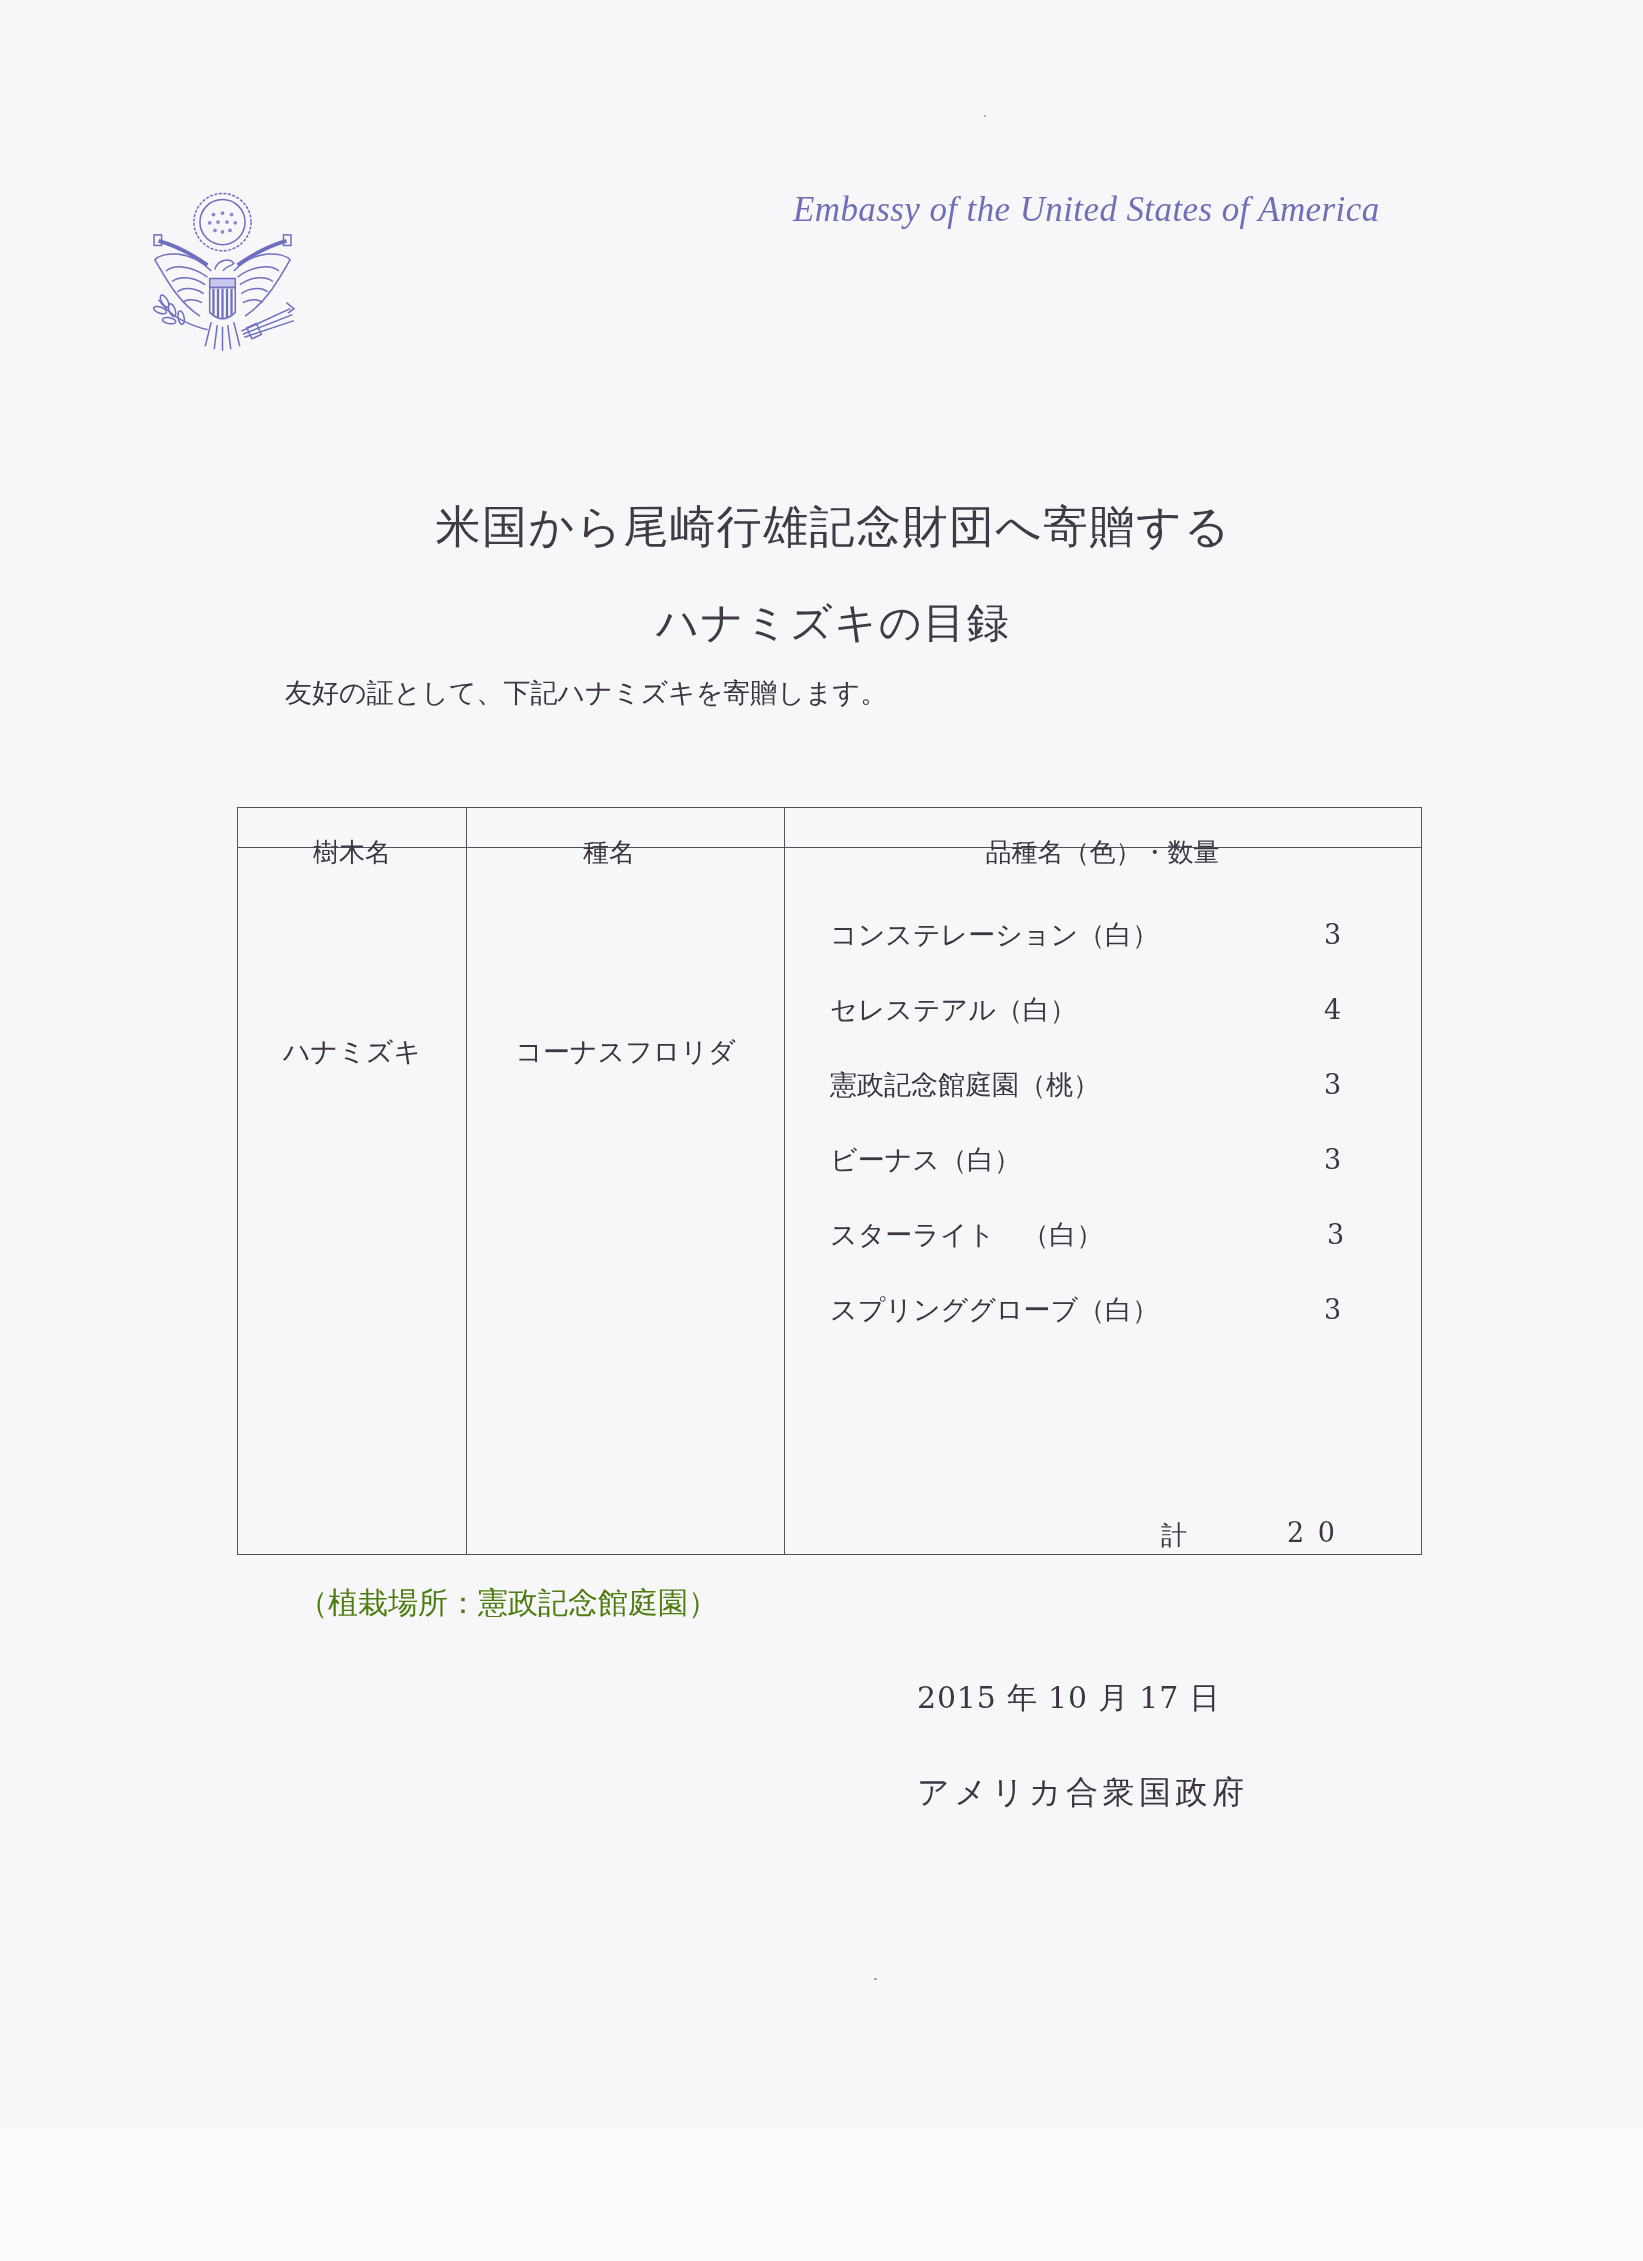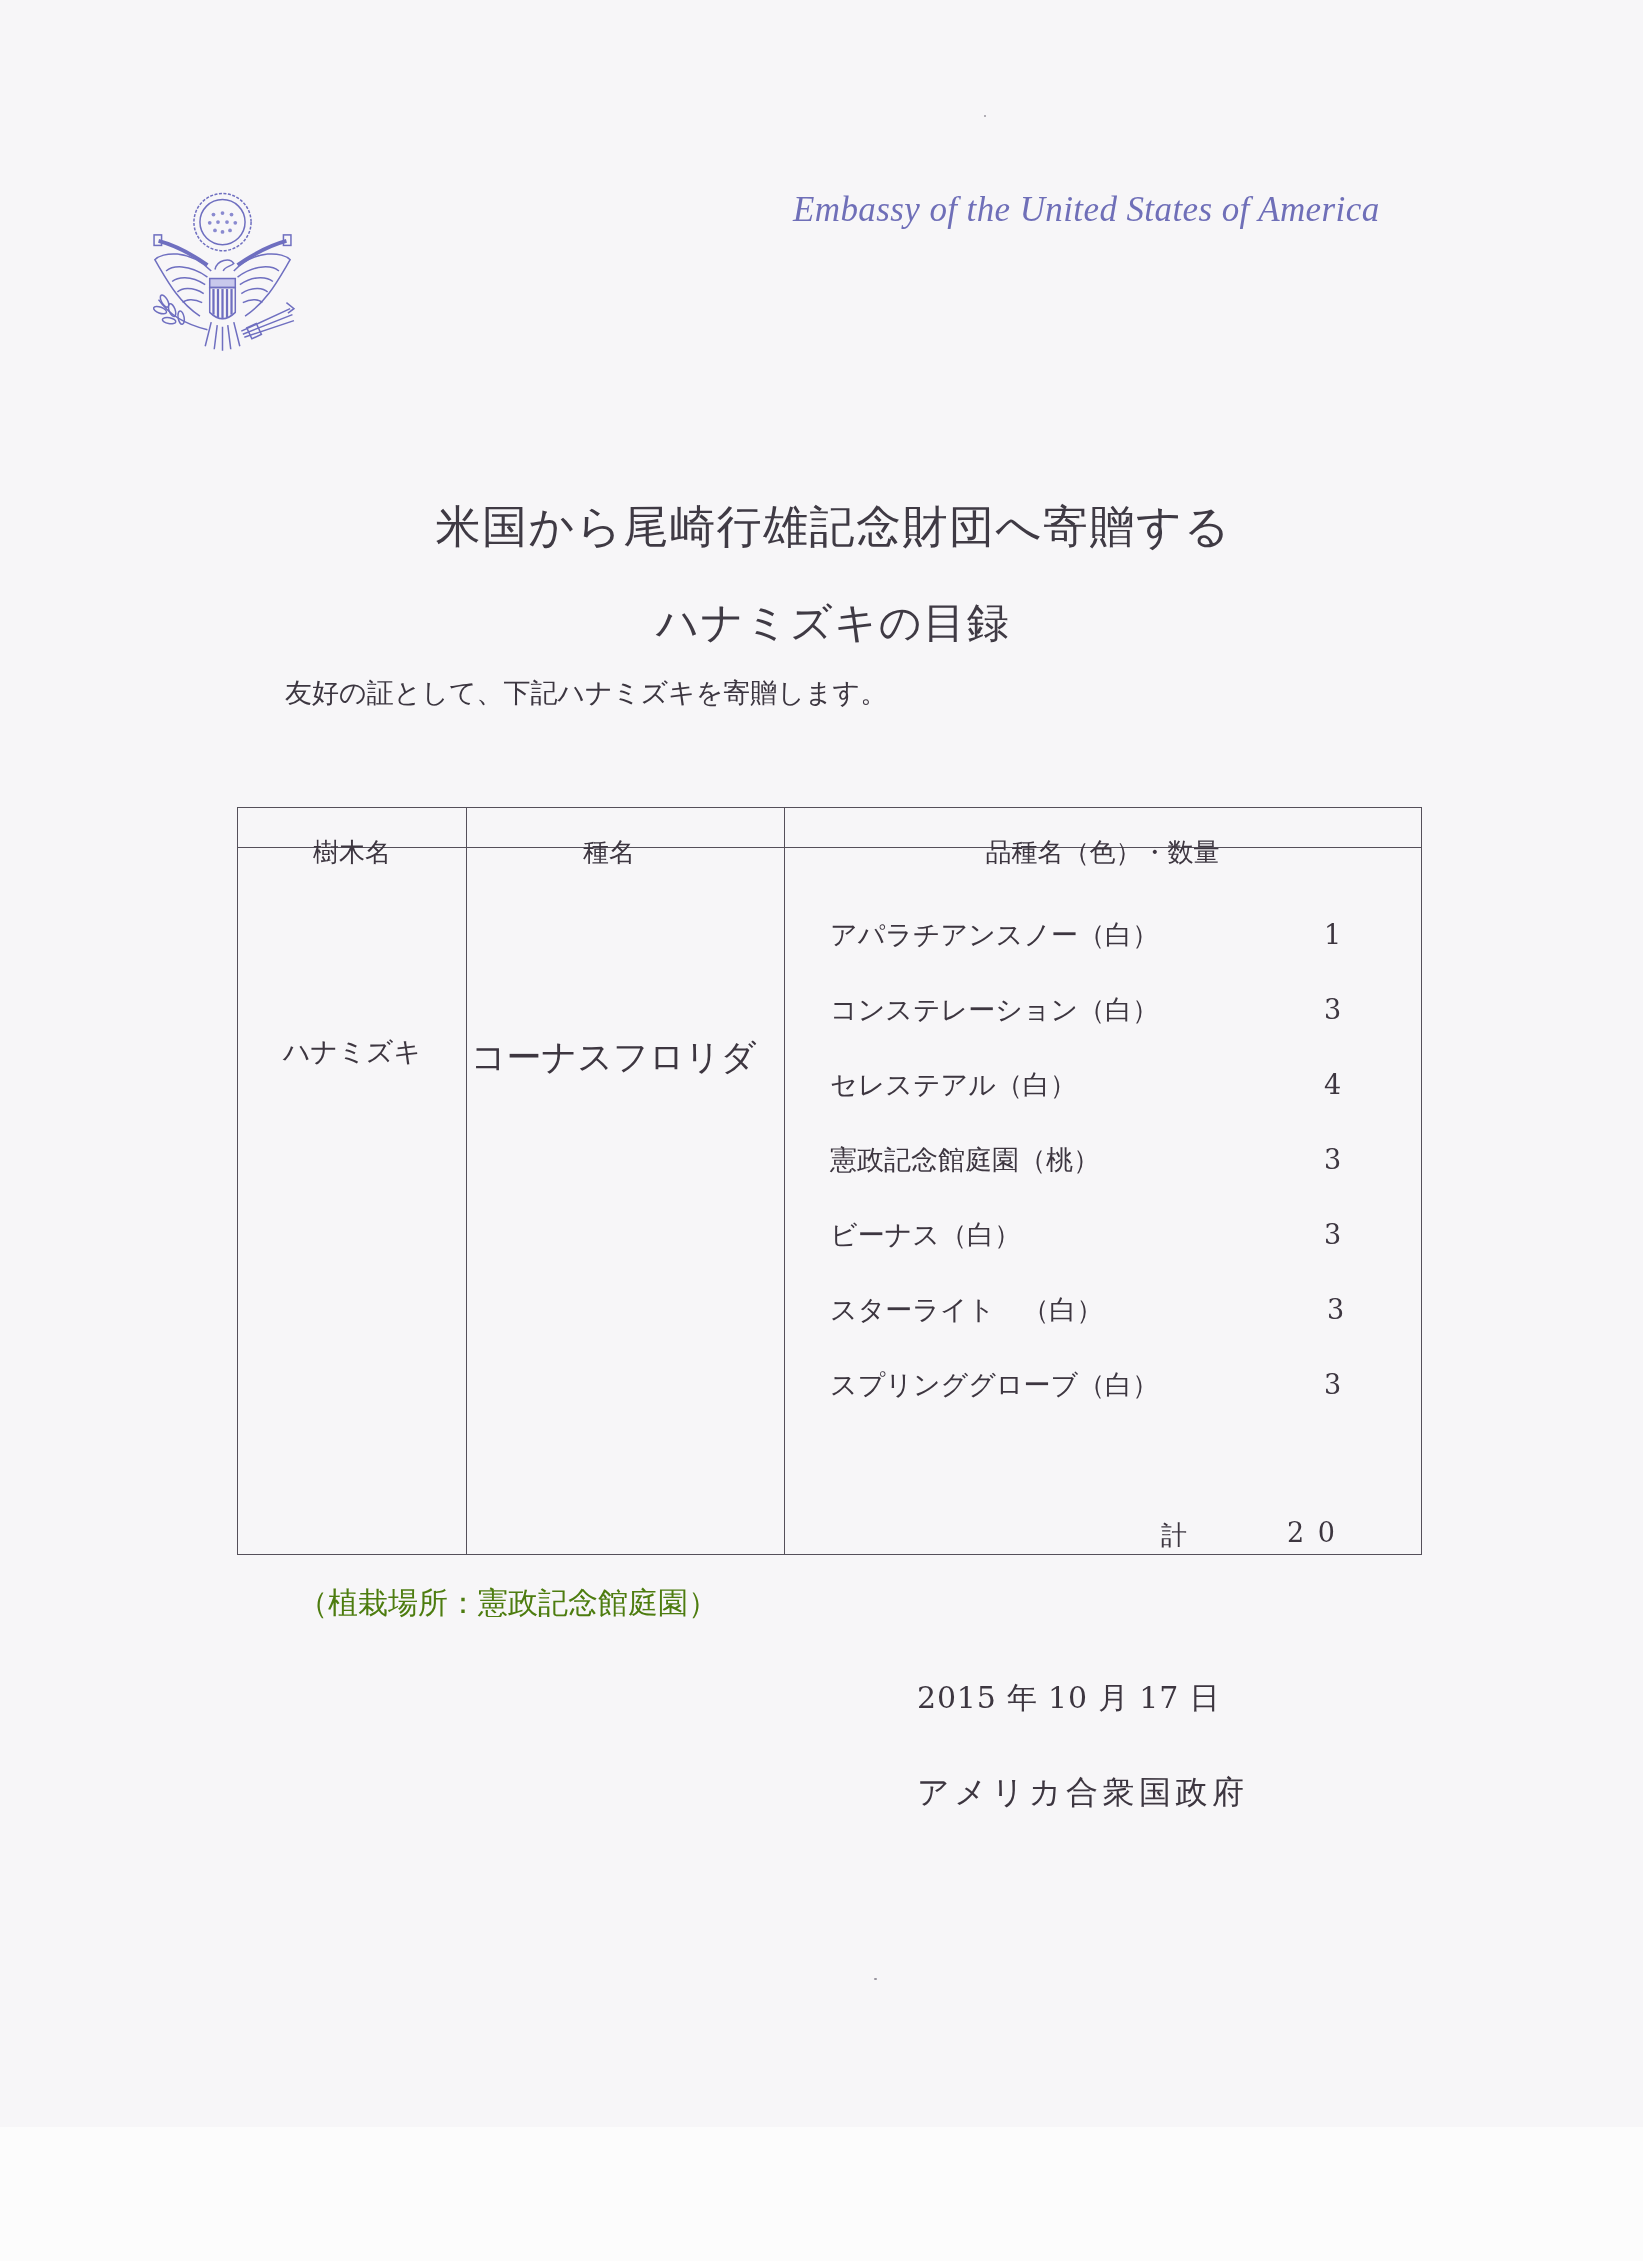--- a/index.html
+++ b/index.html
@@ -109,25 +109,25 @@
       position: absolute;
       left: 0; width: 228px;
       top: 226px;
       text-align: center;
       font-family: "DejaVu Sans", sans-serif;
       font-size: 27px;
       color: #3d3640;
     }
     .td-species {
       position: absolute;
-      left: 216px; width: 319px;
+      left: 228px; width: 319px;
       top: 226px;
       text-align: center;
       font-family: "DejaVu Sans", sans-serif;
-      font-size: 35px;
+      font-size: 27px;
       color: #3d3640;
     }
     .variety-list {
       position: absolute;
       left: 592px; top: 109px;
       width: 543px;
       margin: 0; padding: 0;
       list-style: none;
     }
     .variety-row {
@@ -281,24 +281,20 @@
 
   <div class="th c1">樹木名</div>
   <div class="th c2">種名</div>
   <div class="th c3">品種名（色）・数量</div>
 
   <div class="td-tree">ハナミズキ</div>
   <div class="td-species">コーナスフロリダ</div>
 
   <ul class="variety-list">
     <li class="variety-row">
-      <span class="variety-name">アパラチアンスノー（白）</span>
-      <span class="variety-qty">1</span>
-    </li>
-    <li class="variety-row">
       <span class="variety-name">コンステレーション（白）</span>
       <span class="variety-qty">3</span>
     </li>
     <li class="variety-row">
       <span class="variety-name">セレステアル（白）</span>
       <span class="variety-qty">4</span>
     </li>
     <li class="variety-row">
       <span class="variety-name">憲政記念館庭園（桃）</span>
       <span class="variety-qty">3</span>

